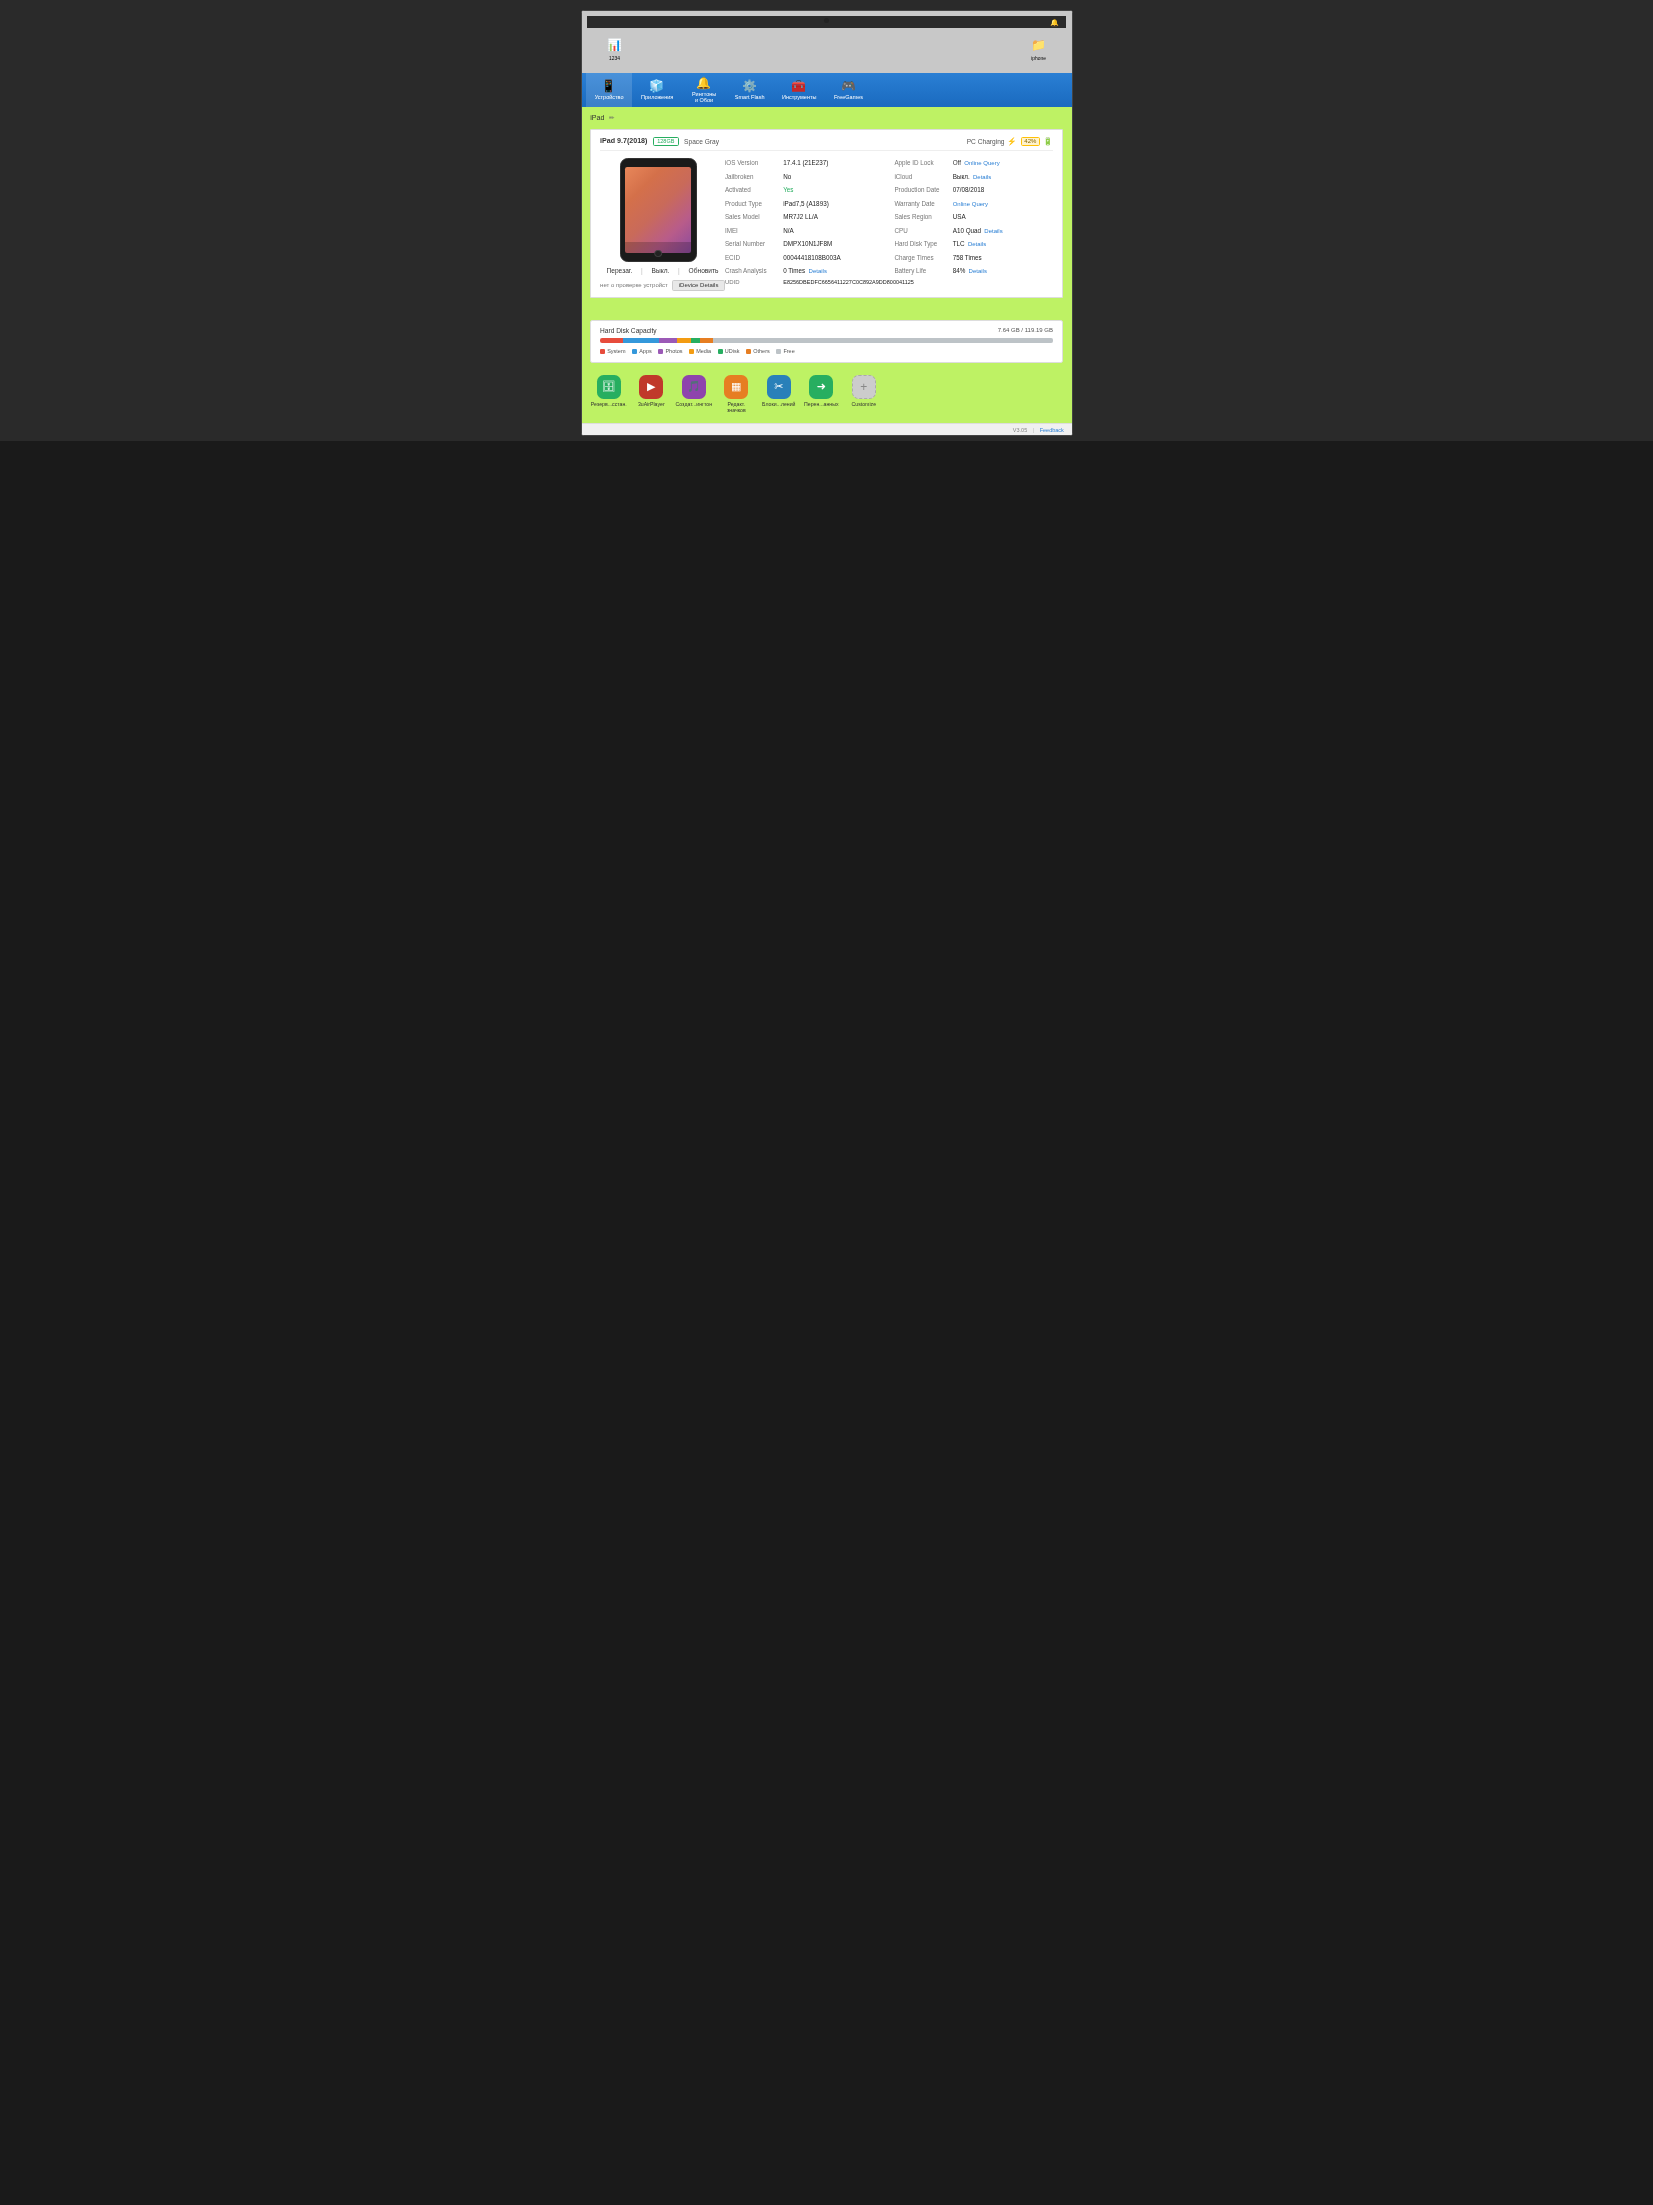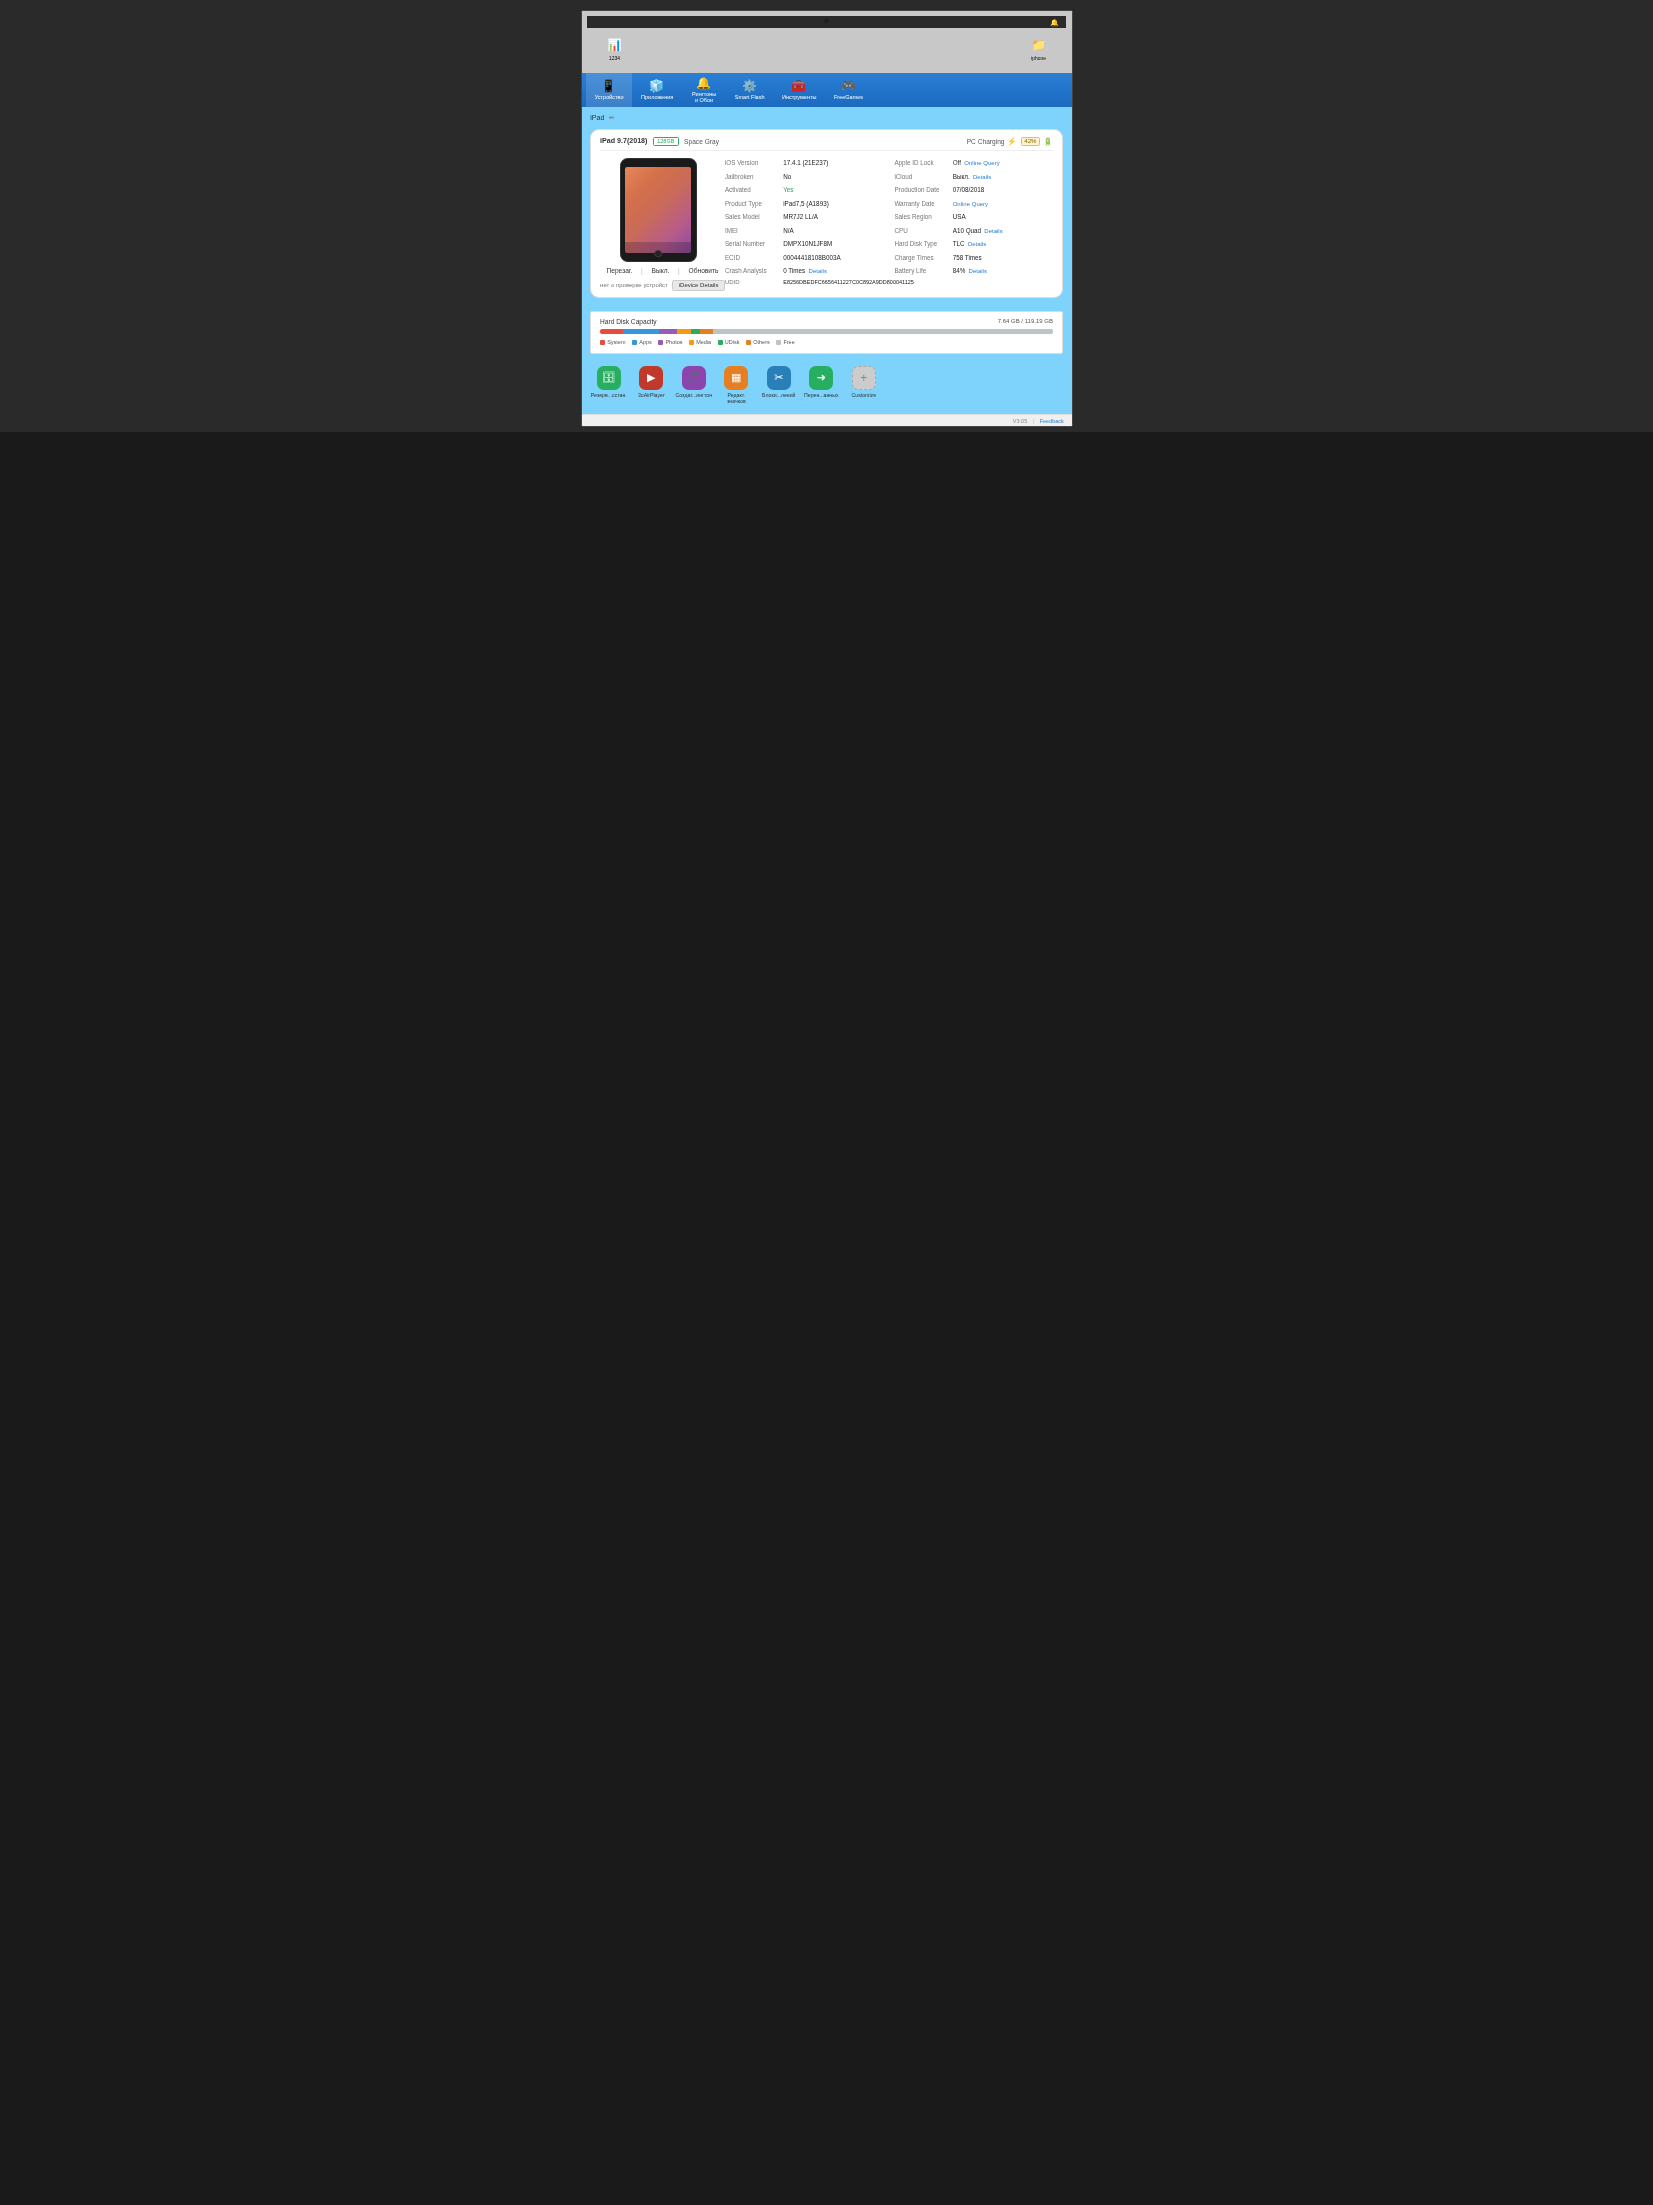--- a/index.html
+++ b/index.html
@@ -104,21 +104,21 @@
 
     .nav-item-label {
       font-size: 5.5px;
       color: white;
       text-align: center;
       white-space: nowrap;
     }
 
     
     .main-content {
-      background: #7dd3fc;
+      background: #bef264;
       padding: 7.7px 8.8px;
       min-height: 273px;
     }
 
     
     .device-header {
       display: flex;
       align-items: center;
       margin-bottom: 6.6px;
       gap: 4.4px;
@@ -133,23 +133,23 @@
     .edit-icon {
       font-size: 6.6px;
       color: #666;
       cursor: pointer;
     }
 
     
     .info-card {
       background: white;
       border: 0.5px solid #ddd;
-      border-radius: 9px;
+      border-radius: 1px;
       padding: 6.6px 8.8px;
-      margin-bottom: 13px;
+      margin-bottom: 22px;
     }
 
     .device-title-row {
       display: flex;
       align-items: center;
       justify-content: space-between;
       margin-bottom: 6.6px;
       padding-bottom: 4.4px;
       border-bottom: 0.5px solid #eee;
     }

